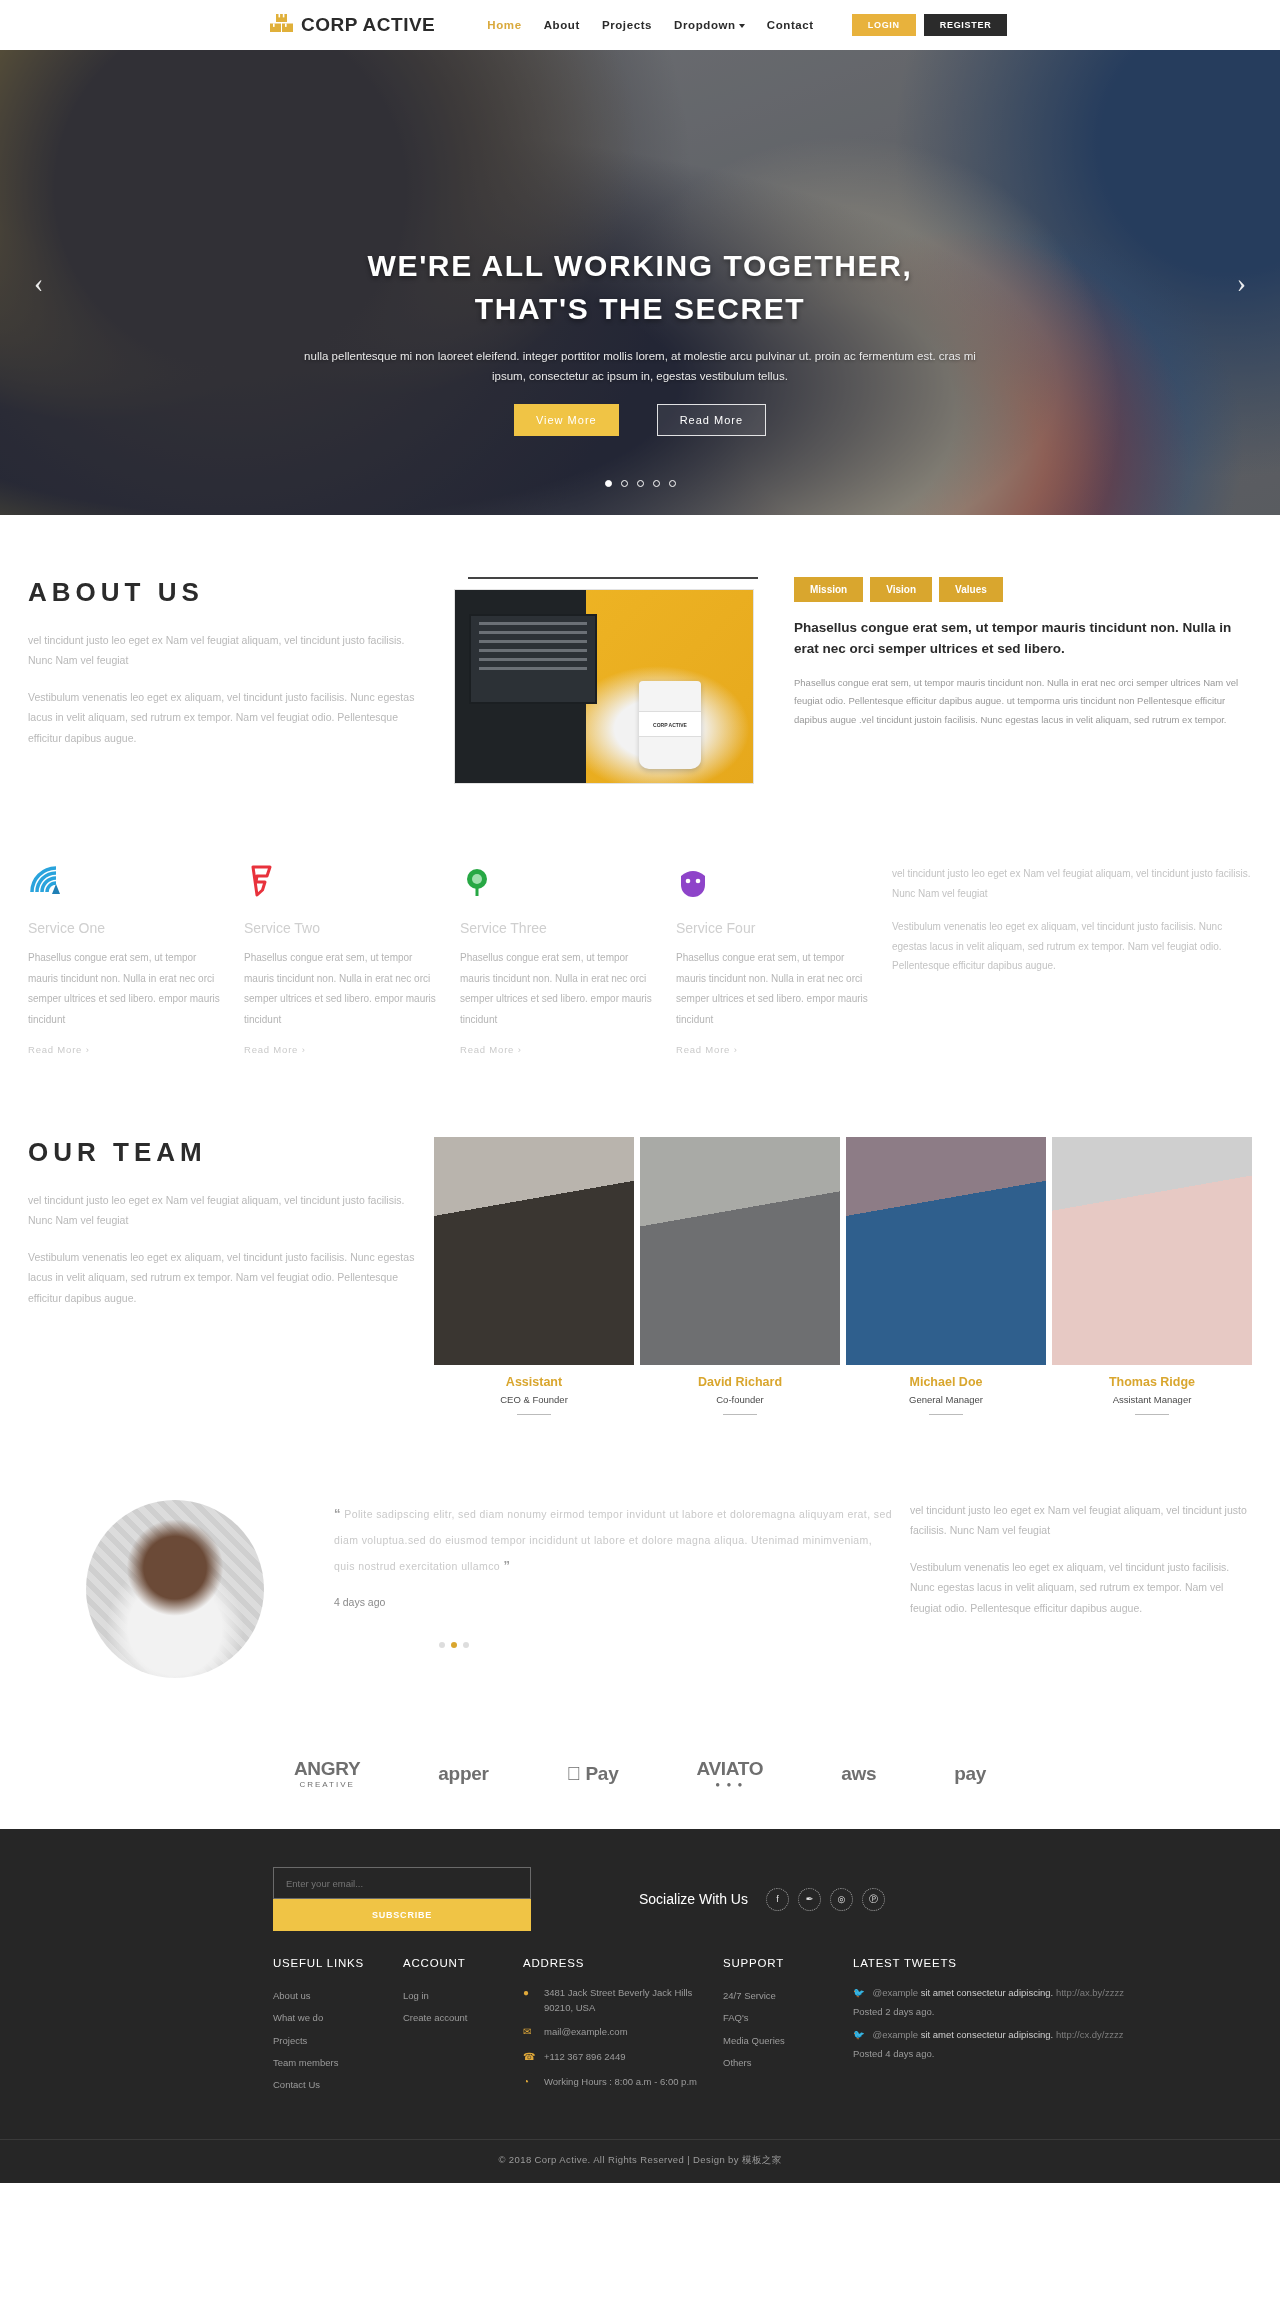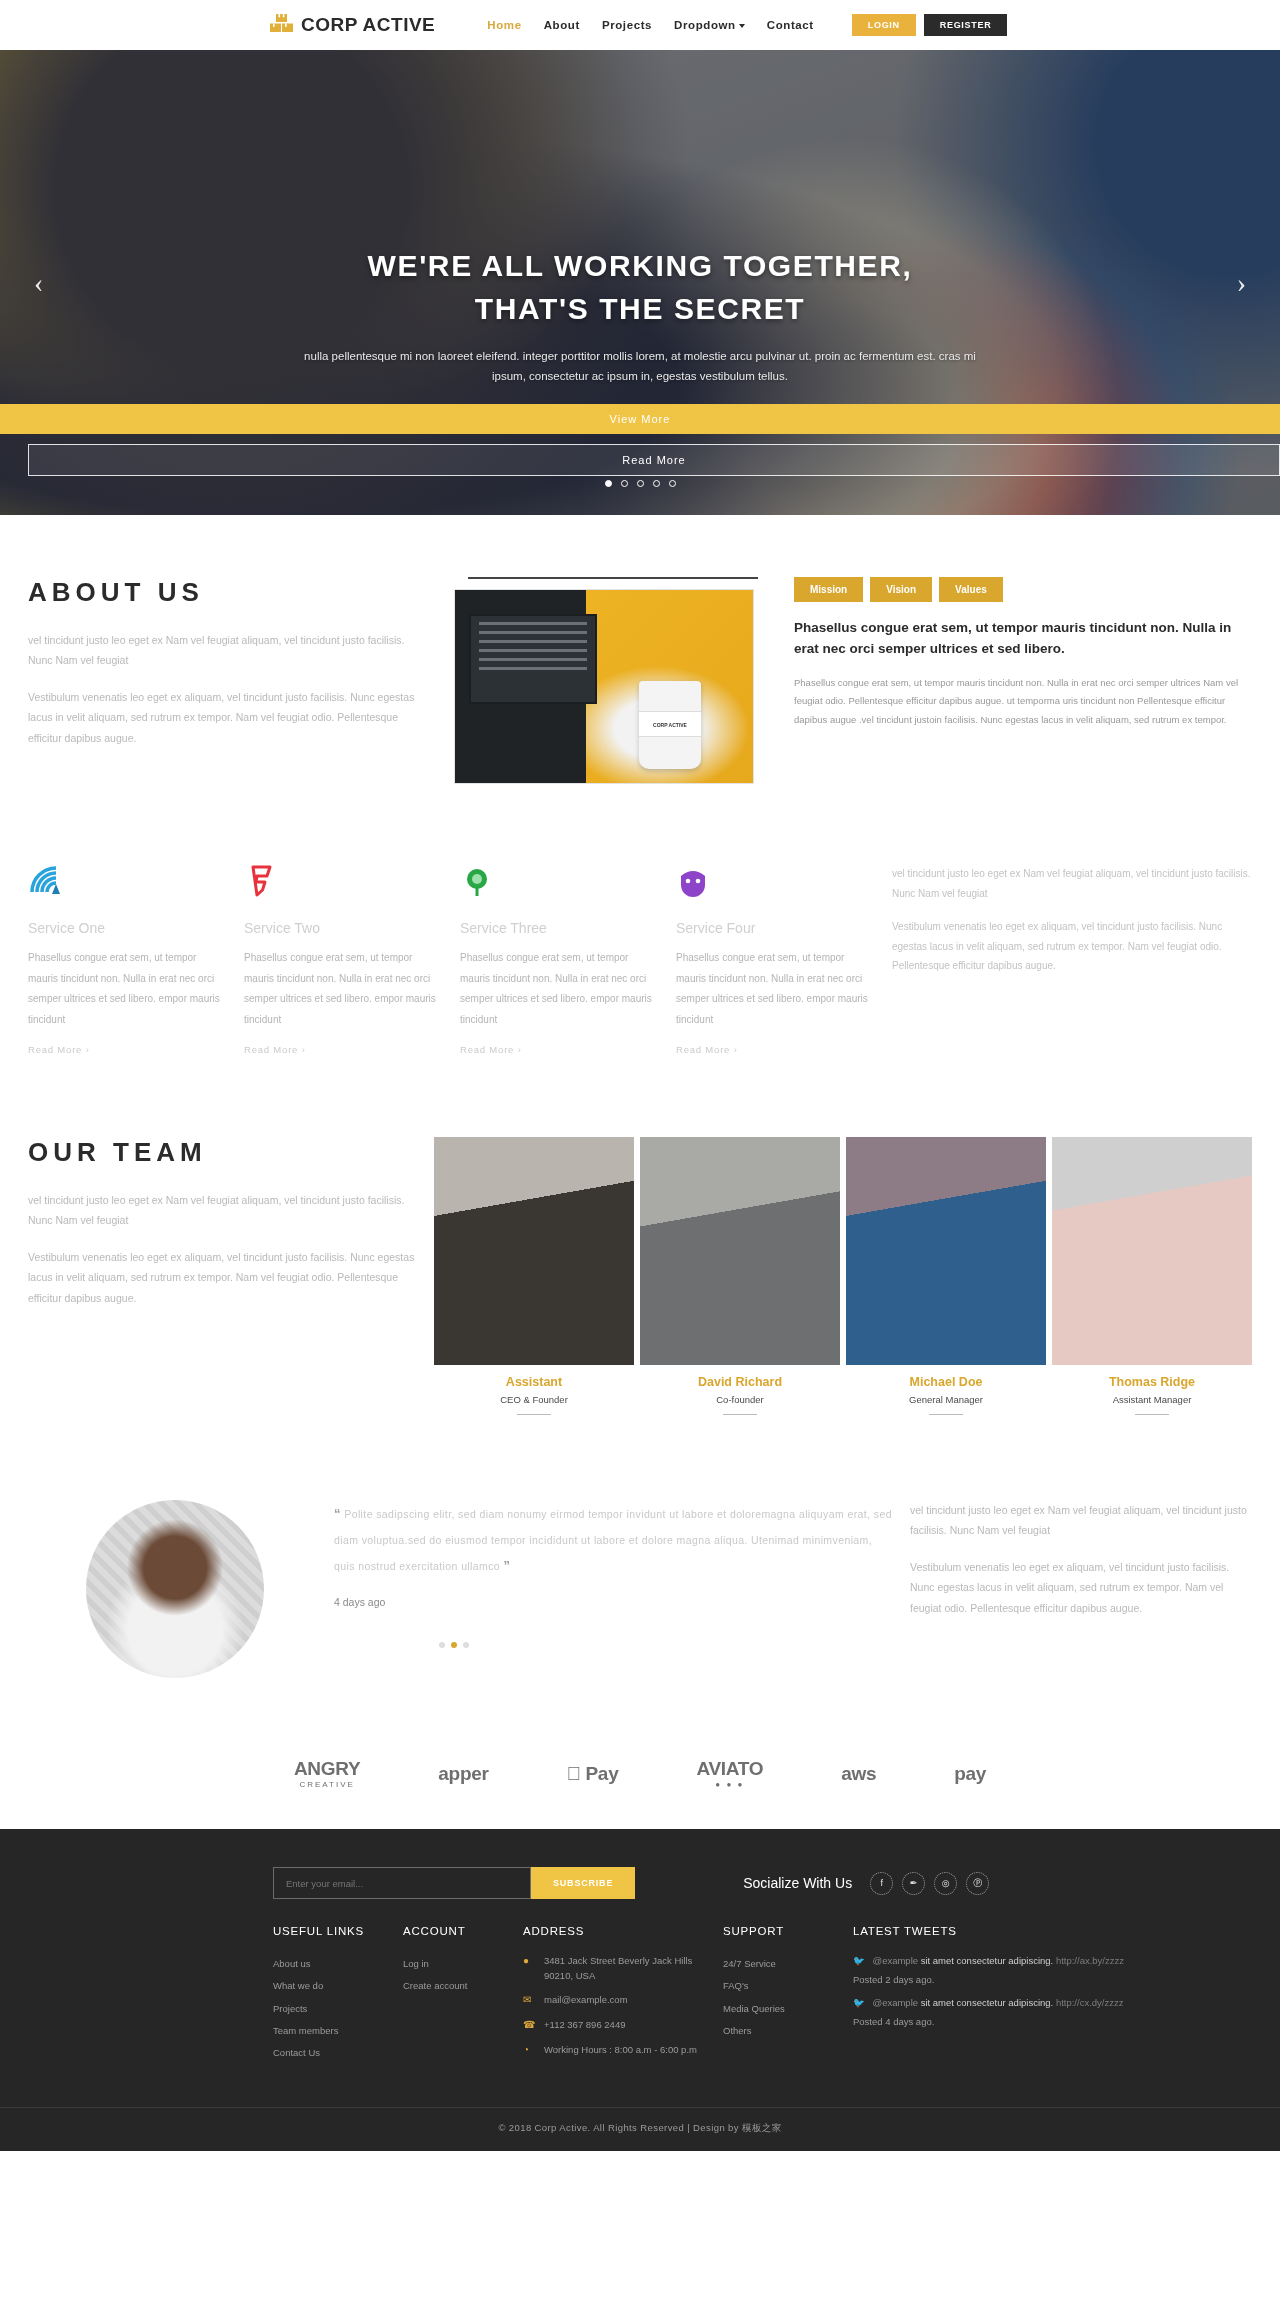--- a/index.html
+++ b/index.html
@@ -113,21 +113,21 @@
     text-shadow: 0 2px 5px rgba(0,0,0,.45);
   }
   .hero-sub {
     color: #e9e9e9;
     font-size: 11.5px;
     line-height: 1.75;
     width: 700px;
     margin: 16px auto 0;
     text-shadow: 0 1px 3px rgba(0,0,0,.4);
   }
-  .hero-btns { margin-top: 18px; display: flex; justify-content: center; gap: 10px; flex-direction: column; }
+  .hero-btns { margin-top: 18px; display: flex; justify-content: center; gap: 10px; }
   .hero-btn {
     font-size: 11px;
     letter-spacing: 1px;
     padding: 9px 22px;
     cursor: pointer;
     border: none;
   }
   .hero-btn.primary { background: #f0c445; color: #fff; }
   .hero-btn.ghost { background: rgba(255,255,255,.08); color: #fff; border: 1px solid rgba(255,255,255,.85); margin-left: 28px; }
   .hero-arrow {
@@ -295,21 +295,21 @@
   }
   .logo-item { font-size: 19px; font-weight: bold; letter-spacing: -.3px; color: #6f6f6f; }
   .logo-small { font-size: 8px; letter-spacing: 2px; display: block; text-align: center; font-weight: normal;}
 
   
   .footer { background: #262626; color: #bdbdbd; padding: 28px 0 0; }
   .sub-row {
     width: 1224px; margin: 0 auto;
     display: flex; align-items: center; padding: 10px 0 26px;
   }
-  .sub-form { display: flex; margin-left: 245px; }
+  .sub-form { display: flex; margin-left: 245px; flex-direction: column; }
   .sub-input {
     width: 258px; height: 32px;
     background: #262626; border: 1px solid #6a6a6a;
     color: #9a9a9a; font-size: 9.5px; padding: 0 12px;
     font-family: "Liberation Sans", sans-serif;
   }
   .sub-btn {
     background: #f0c445; border: none; color: #fff;
     font-size: 9px; font-weight: 700; letter-spacing: .8px;
     padding: 0 22px; height: 32px; cursor: pointer;

